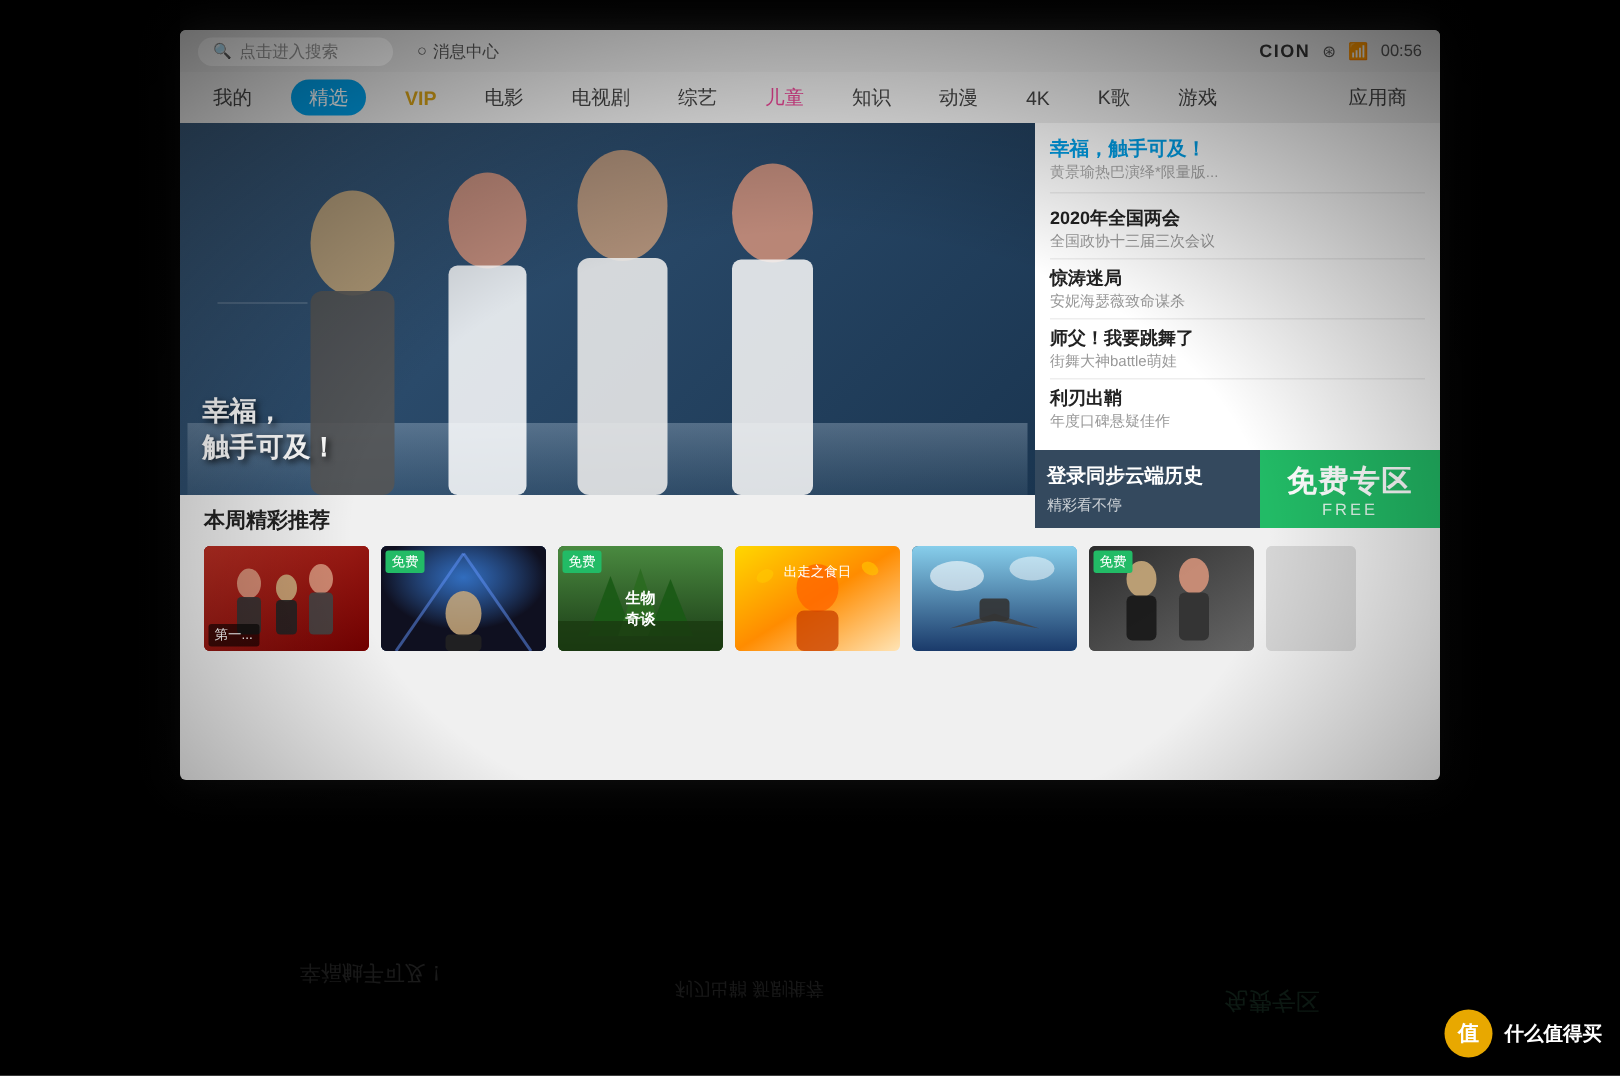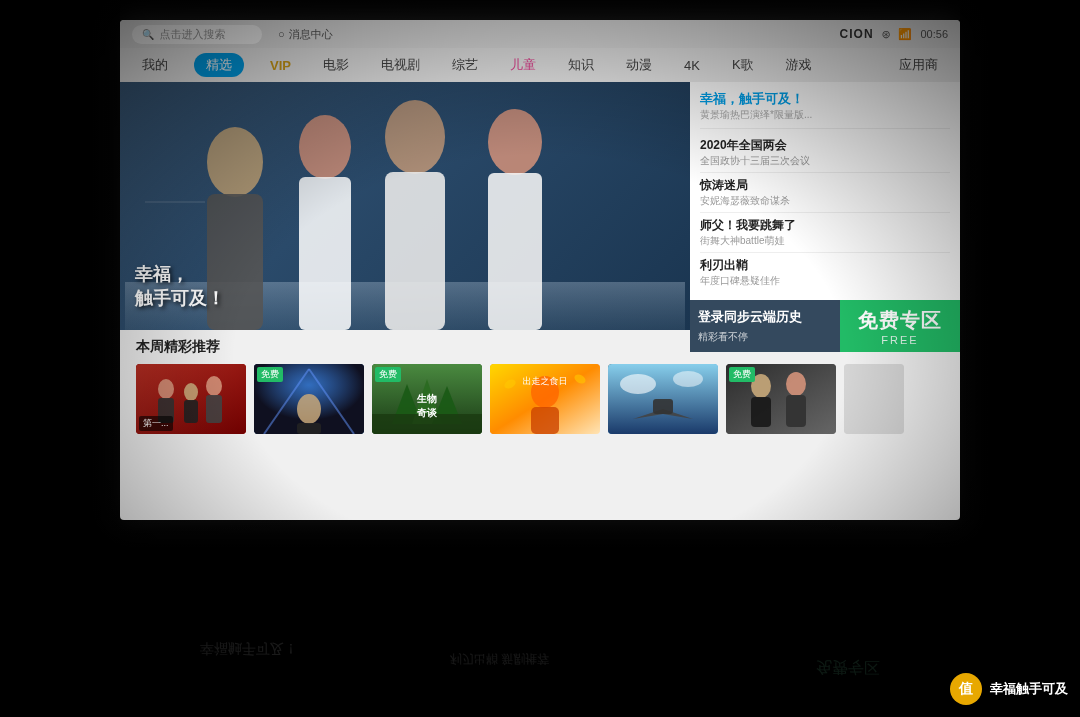--- a/index.html
+++ b/index.html
@@ -533,14 +533,14 @@
 <div style="position:absolute;bottom:60px;left:200px;color:rgba(255,255,255,0.15);font-size:14px;transform:scaleY(-1);font-family:Microsoft YaHei,sans-serif;">幸福触手可及！</div>
 <div style="position:absolute;bottom:50px;left:450px;color:rgba(255,255,255,0.12);font-size:12px;transform:scaleY(-1);font-family:Microsoft YaHei,sans-serif;">利刃出鞘 新剧推荐</div>
 <div style="position:absolute;bottom:40px;right:200px;color:rgba(100,200,150,0.2);font-size:16px;transform:scaleY(-1);font-family:Microsoft YaHei,sans-serif;">免费专区</div>
 
 <div class="photo-overlay"></div>
 
 <div class="watermark">
   <div class="watermark-logo">
     <span>值</span>
   </div>
-  <span class="watermark-text">幸福触手可及</span>
+  <span class="watermark-text">什么值得买</span>
 </div>
 
 </body></html>

